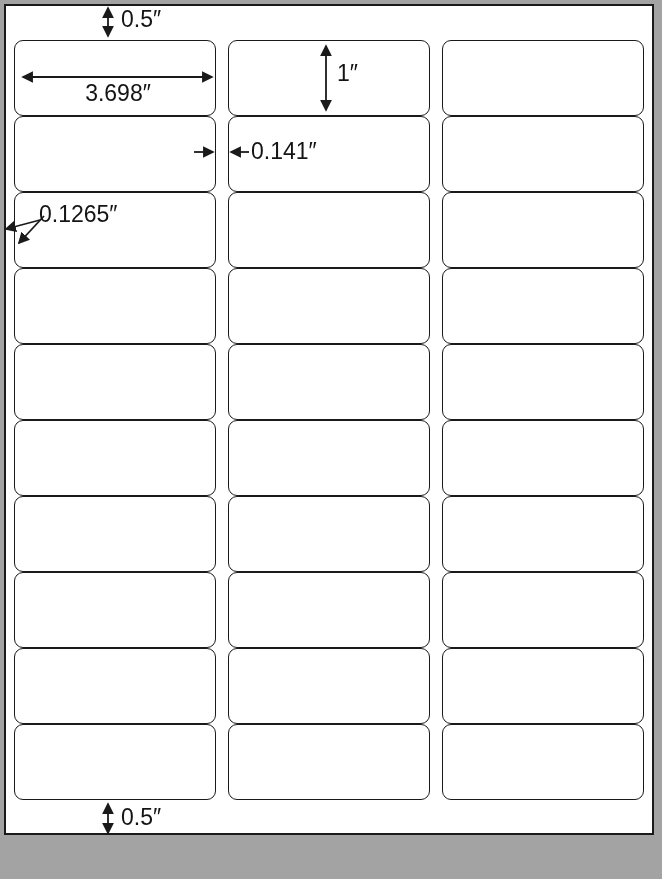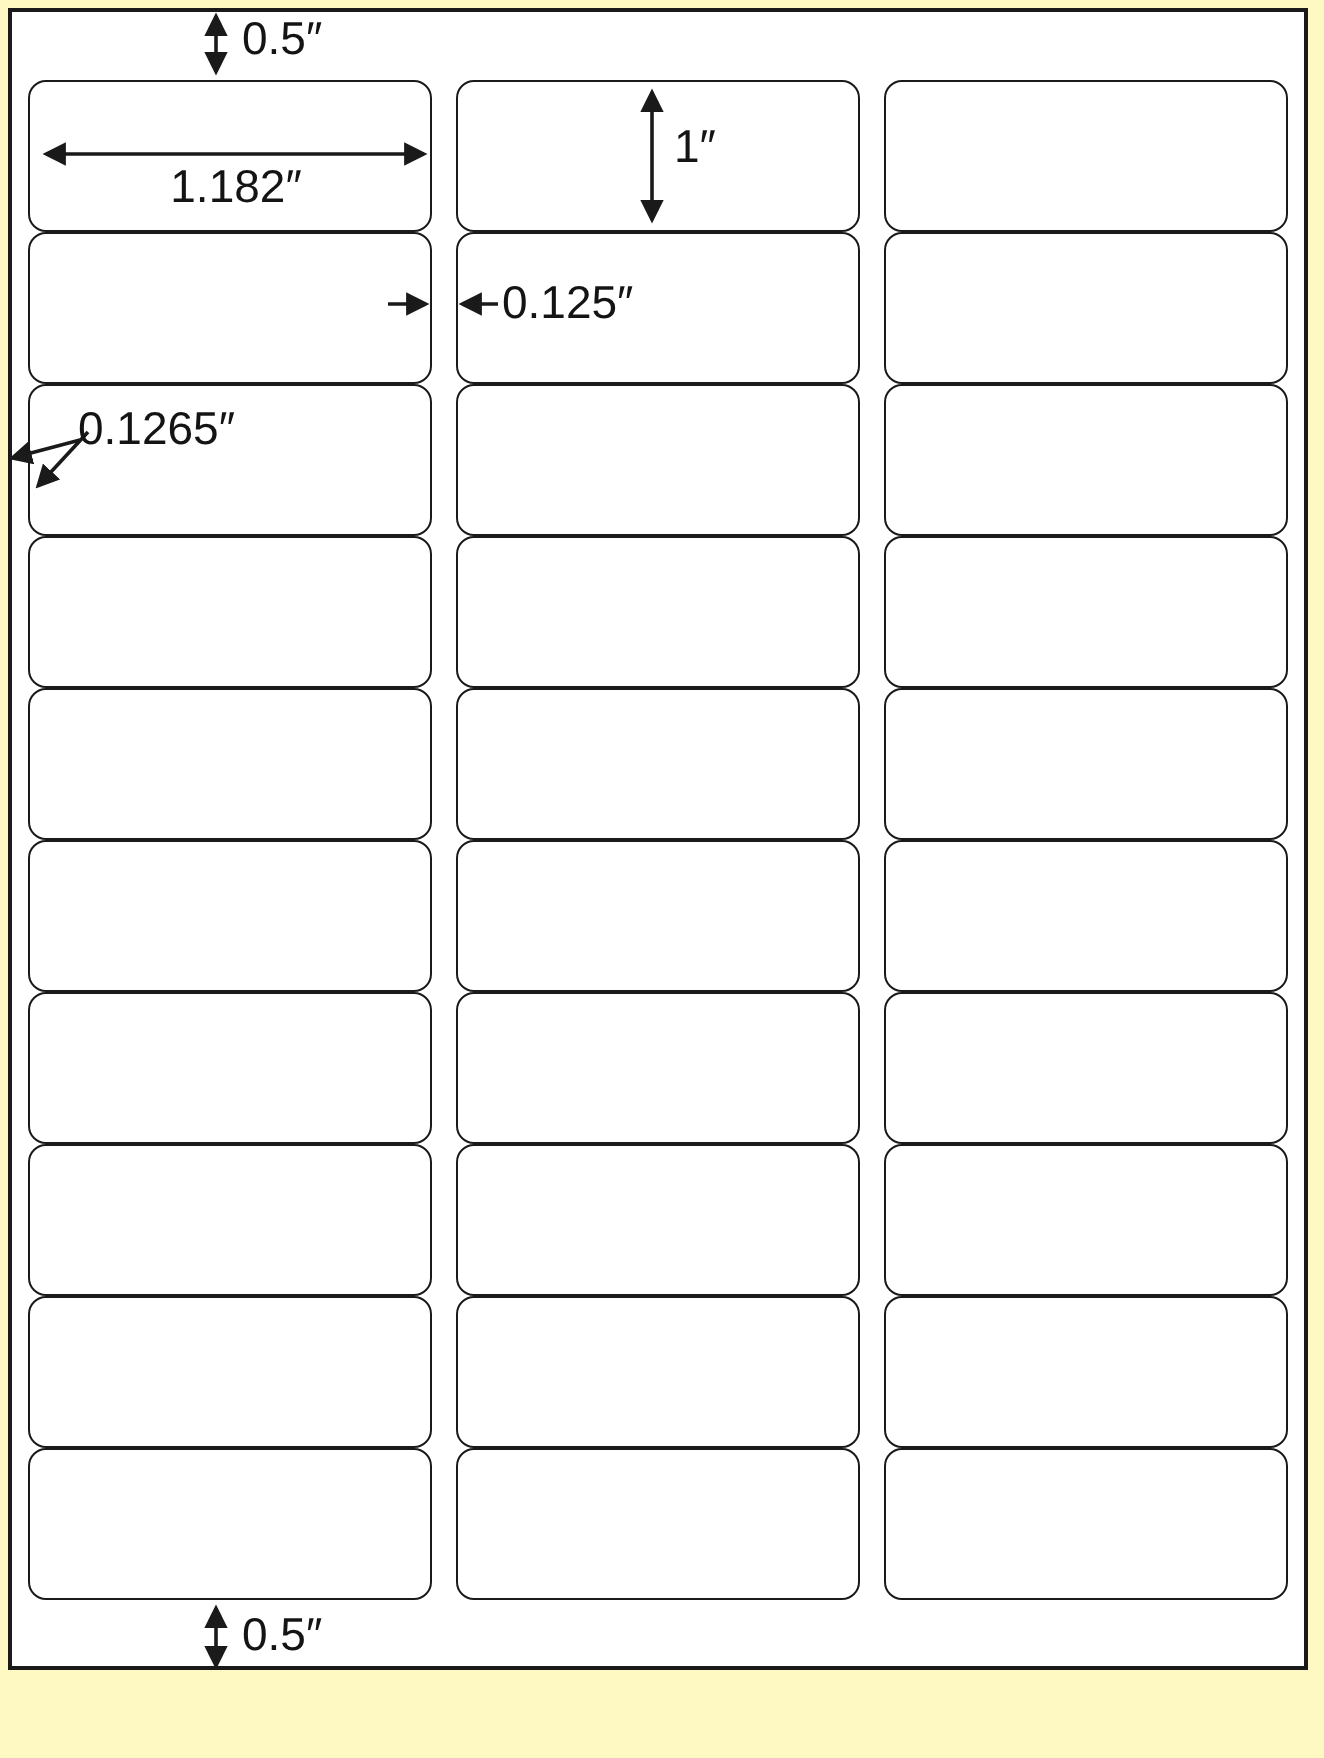--- a/index.html
+++ b/index.html
@@ -4,21 +4,21 @@
 <style>
   html, body {
     margin: 0;
     padding: 0;
     background: #ffffff;
   }
   .canvas {
     position: relative;
     width: 662px;
     height: 879px;
-    background: #fef9c3;
+    background: #a3a3a3;
     font-family: "Liberation Sans", sans-serif;
     color: #141414;
     overflow: hidden;
   }
   .sheet {
     position: absolute;
     left: 4px;
     top: 4px;
     width: 650px;
     height: 831px;
@@ -127,23 +127,23 @@
     <line x1="249" y1="152" x2="231" y2="152" stroke="#1a1a1a" stroke-width="1.8" marker-end="url(#ah)"></line>
 
     <line x1="40" y1="220" x2="6" y2="229" stroke="#1a1a1a" stroke-width="1.8" marker-end="url(#ah)"></line>
     <line x1="44" y1="216" x2="19" y2="243" stroke="#1a1a1a" stroke-width="1.8" marker-end="url(#ah)"></line>
 
     <line x1="108" y1="804" x2="108" y2="833" stroke="#1a1a1a" stroke-width="1.8" marker-start="url(#ah)" marker-end="url(#ah)"></line>
   </svg>
 
   <div class="dim-text" style="left:121px; top:7px;">0.5″</div>
 
-  <div class="dim-text centered" style="left:24px; top:81px; width:188px;">1.182″</div>
+  <div class="dim-text centered" style="left:24px; top:81px; width:188px;">3.698″</div>
 
   <div class="dim-text" style="left:337px; top:61px;">1″</div>
 
-  <div class="dim-text" style="left:251px; top:139px;">0.125″</div>
+  <div class="dim-text" style="left:251px; top:139px;">0.141″</div>
 
   <div class="dim-text" style="left:39px; top:202px;">0.1265″</div>
 
   <div class="dim-text" style="left:121px; top:805px;">0.5″</div>
 
 </div>
 
 </body></html>

